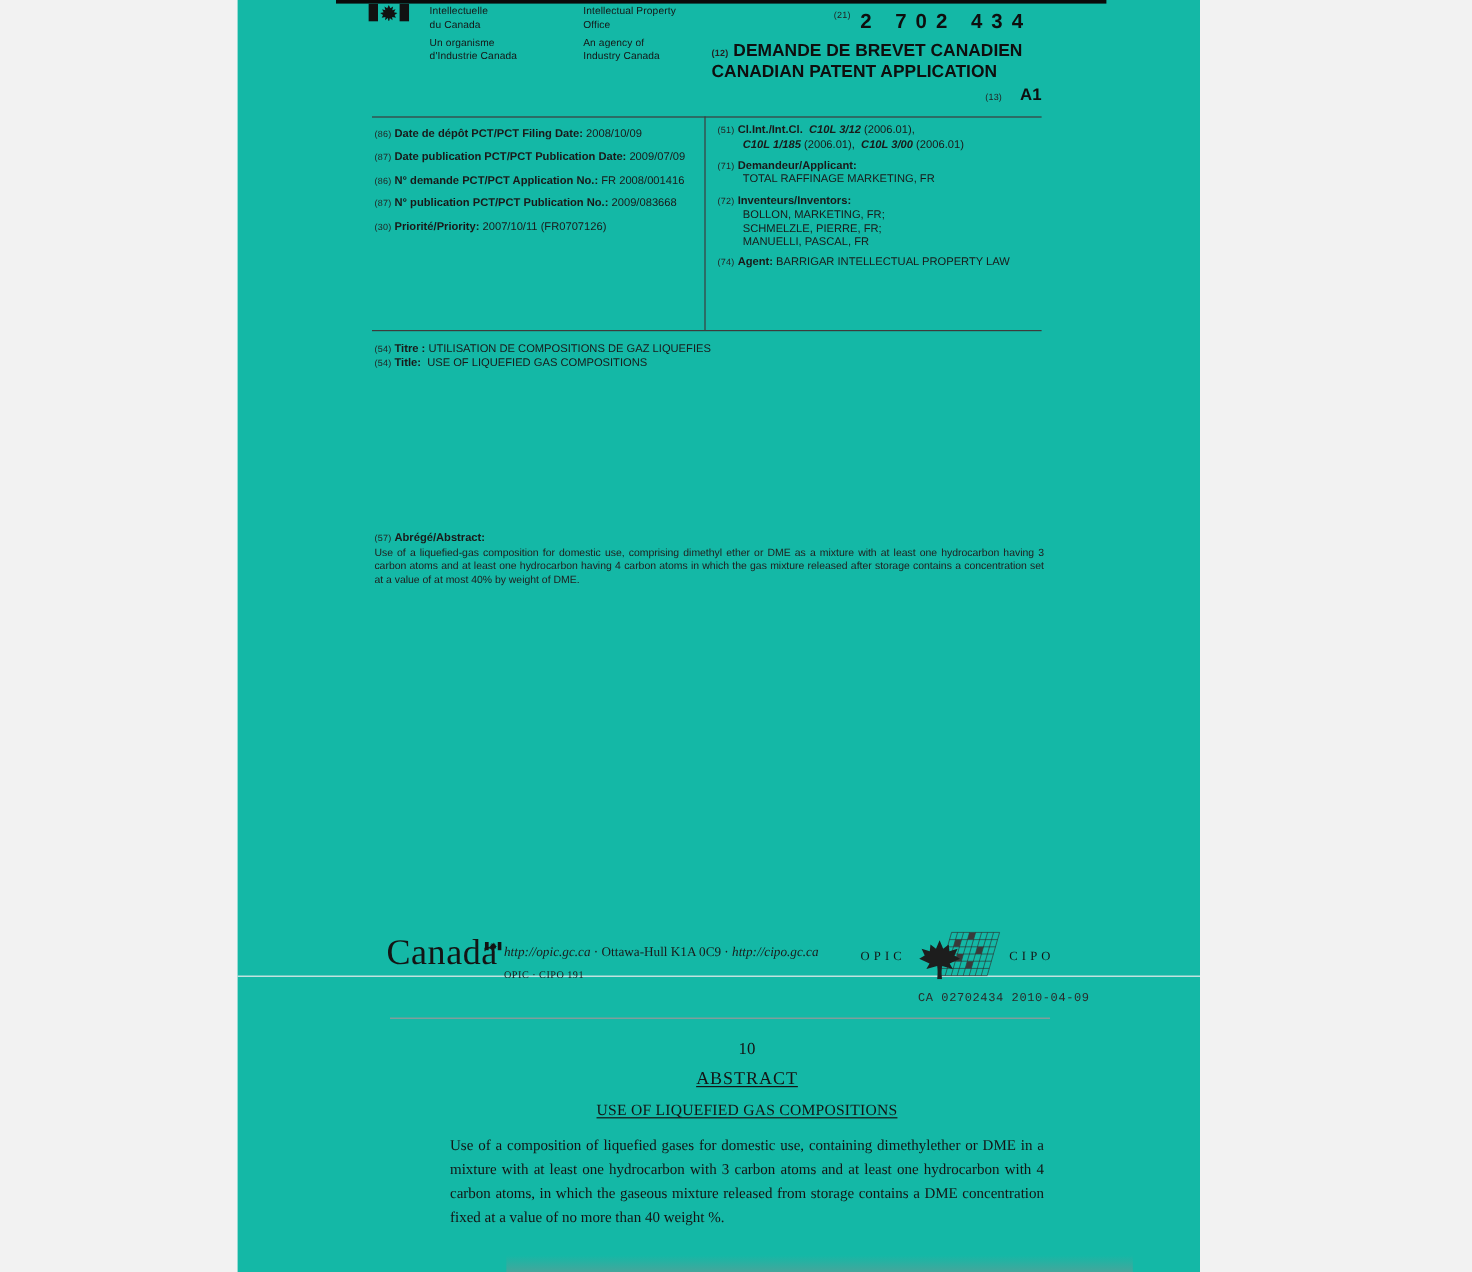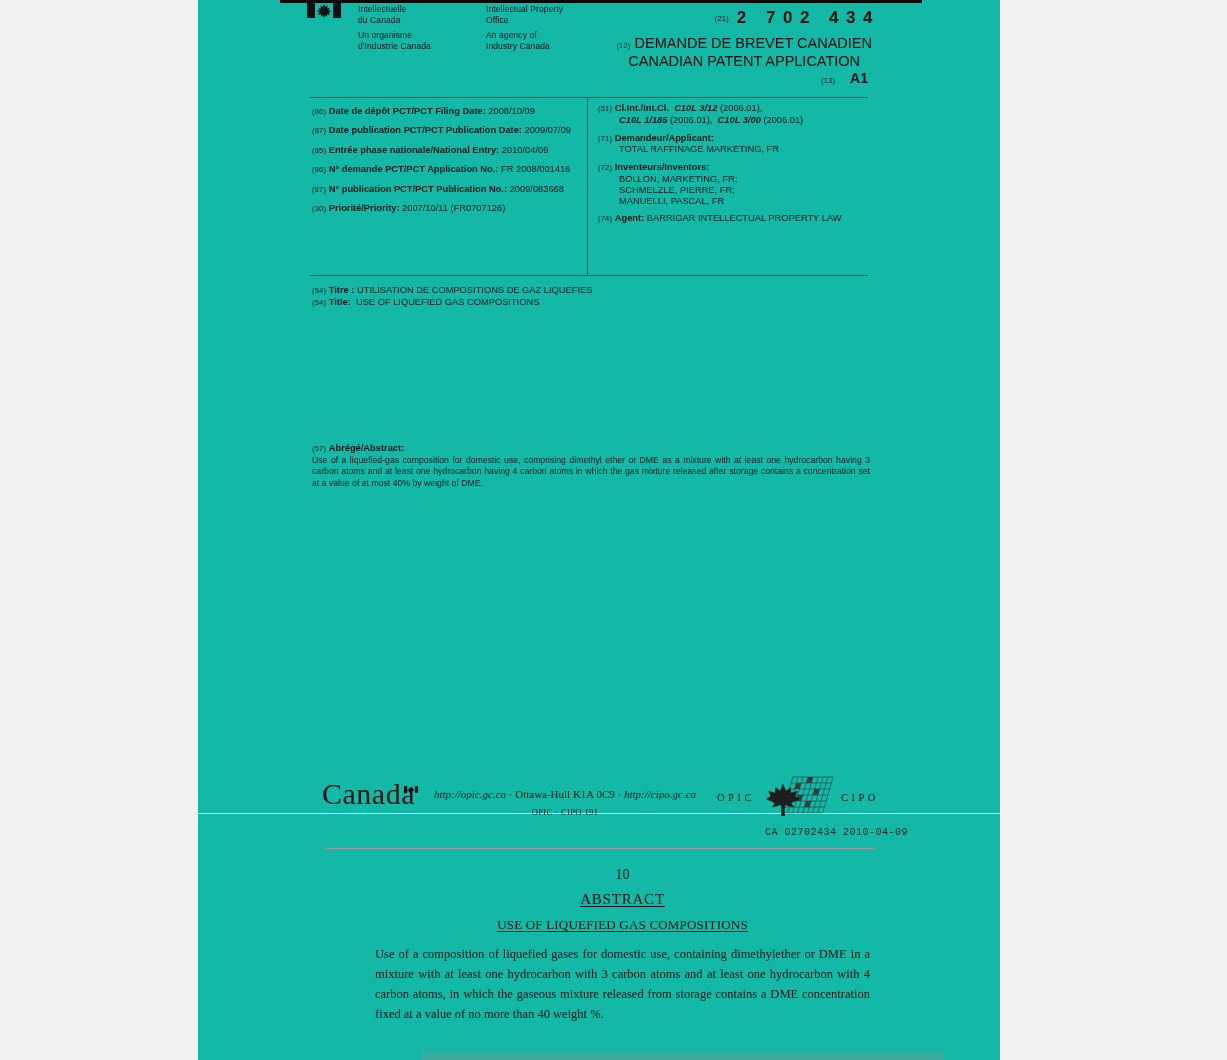--- a/index.html
+++ b/index.html
@@ -13,23 +13,23 @@
 
   
   .topbar{left:82px;top:0;width:642px;height:3px;background:#0a0a0a}
   .flag{left:109px;top:3px}
   .agency{font-size:8.5px;line-height:11px;color:#151515;letter-spacing:.1px}
   .agency-fr1{left:160px;top:4px}
   .agency-fr2{left:160px;top:30px}
   .agency-en1{left:288px;top:4px}
   .agency-en2{left:288px;top:30px}
   .code{font-size:7.5px;color:#222;letter-spacing:.2px}
-  .f21{right:120px;top:8px;display:flex;align-items:center;gap:8px}
+  .f21{right:140px;top:8px;display:flex;align-items:flex-start;gap:8px}
   .f21 .num{font-size:17px;font-weight:bold;letter-spacing:7.5px;color:#0e0e0e;white-space:nowrap}
-  .f12{right:128px;top:36px;text-align:center;font-size:14.5px;font-weight:normal;line-height:15.5px;color:#0e0e0e}
+  .f12{right:148px;top:36px;text-align:left;font-size:14.5px;font-weight:bold;line-height:15.5px;color:#0e0e0e}
   .f13{right:132px;top:70px;display:flex;align-items:baseline;gap:15px}
   .f13 .val{font-size:14px;font-weight:bold;color:#0e0e0e}
 
   
   .rule{background:#3c3c3c;height:1px}
   .rule-top{left:112px;top:97px;width:558px}
   .rule-bottom{left:112px;top:275px;width:558px}
   .vrule{left:389px;top:97px;width:1px;height:178px;background:#3c3c3c}
   .bib-left{left:114px;top:102px;width:274px}
   .bib-left .row{font-size:9.3px;line-height:18.4px;white-space:nowrap;color:#191919}
@@ -41,21 +41,21 @@
 
   
   .title-sec{left:114px;top:285px;font-size:9.3px;line-height:11.5px;color:#191919}
   .abs-label{left:114px;top:443px;font-size:9.3px;color:#191919}
   .abs-text{left:114px;top:455px;width:558px;font-size:8.7px;line-height:11.3px;text-align:justify;color:#202020}
 
   
   .page-sep{left:0;top:813px;width:802px;height:1px;background:#ededed}
   .wordmark{left:124px;top:779px;font-family:"Liberation Serif",serif;font-size:30px;line-height:30px;letter-spacing:.5px;color:#141414}
   .wm-flag{left:206px;top:779px}
-  .addr{left:222px;top:788px;width:290px;text-align:center;font-family:"Liberation Serif",serif;font-size:11px;line-height:12px;color:#1a1a1a}
+  .addr{left:222px;top:788px;width:290px;text-align:left;font-family:"Liberation Serif",serif;font-size:11px;line-height:12px;color:#1a1a1a}
   .addr .url{font-style:italic}
   .addr .doc-code{margin-top:6px;font-size:8.5px;letter-spacing:.4px}
   .cipo-logo{left:519px;top:774px;display:flex;align-items:center;gap:4px}
   .cipo-logo .lg-txt{font-family:"Liberation Serif",serif;font-size:10.5px;letter-spacing:3.5px;color:#141414}
 
   
   .stamp{left:110px;top:827px;width:600px;text-align:right;font-family:"Liberation Mono",monospace;font-size:10px;letter-spacing:.5px;color:#2a2a2a}
   .stamp-rule{left:127px;top:848px;width:550px;height:1px;background:#9a9a9a}
 
   
@@ -116,21 +116,20 @@
     <span class="val">A1</span>
   </div>
 
   <div class="abs rule rule-top"></div>
   <div class="abs rule rule-bottom"></div>
   <div class="abs vrule"></div>
 
   <div class="abs bib-left">
     <div class="row"><span class="code">(86)</span> <b>Date de dépôt PCT/PCT Filing Date:</b> <span>2008/10/09</span></div>
     <div class="row"><span class="code">(87)</span> <b>Date publication PCT/PCT Publication Date:</b> <span>2009/07/09</span></div>
-    <div class="row"><span class="code">(85)</span> <b>Entrée phase nationale/National Entry:</b> <span>2010/04/09</span></div>
     <div class="row"><span class="code">(86)</span> <b>N° demande PCT/PCT Application No.:</b> <span>FR 2008/001416</span></div>
     <div class="row"><span class="code">(87)</span> <b>N° publication PCT/PCT Publication No.:</b> <span>2009/083668</span></div>
     <div class="row"><span class="code">(30)</span> <b>Priorité/Priority:</b> <span>2007/10/11 (FR0707126)</span></div>
   </div>
 
   <div class="abs bib-right">
     <div class="group">
       <div><span class="code">(51)</span> <b>Cl.Int./Int.Cl.</b>&nbsp; <span class="it">C10L 3/12</span> <span>(2006.01),</span></div>
       <div class="cont"><span class="it">C10L 1/185</span> <span>(2006.01),</span>&nbsp; <span class="it">C10L 3/00</span> <span>(2006.01)</span></div>
     </div>

